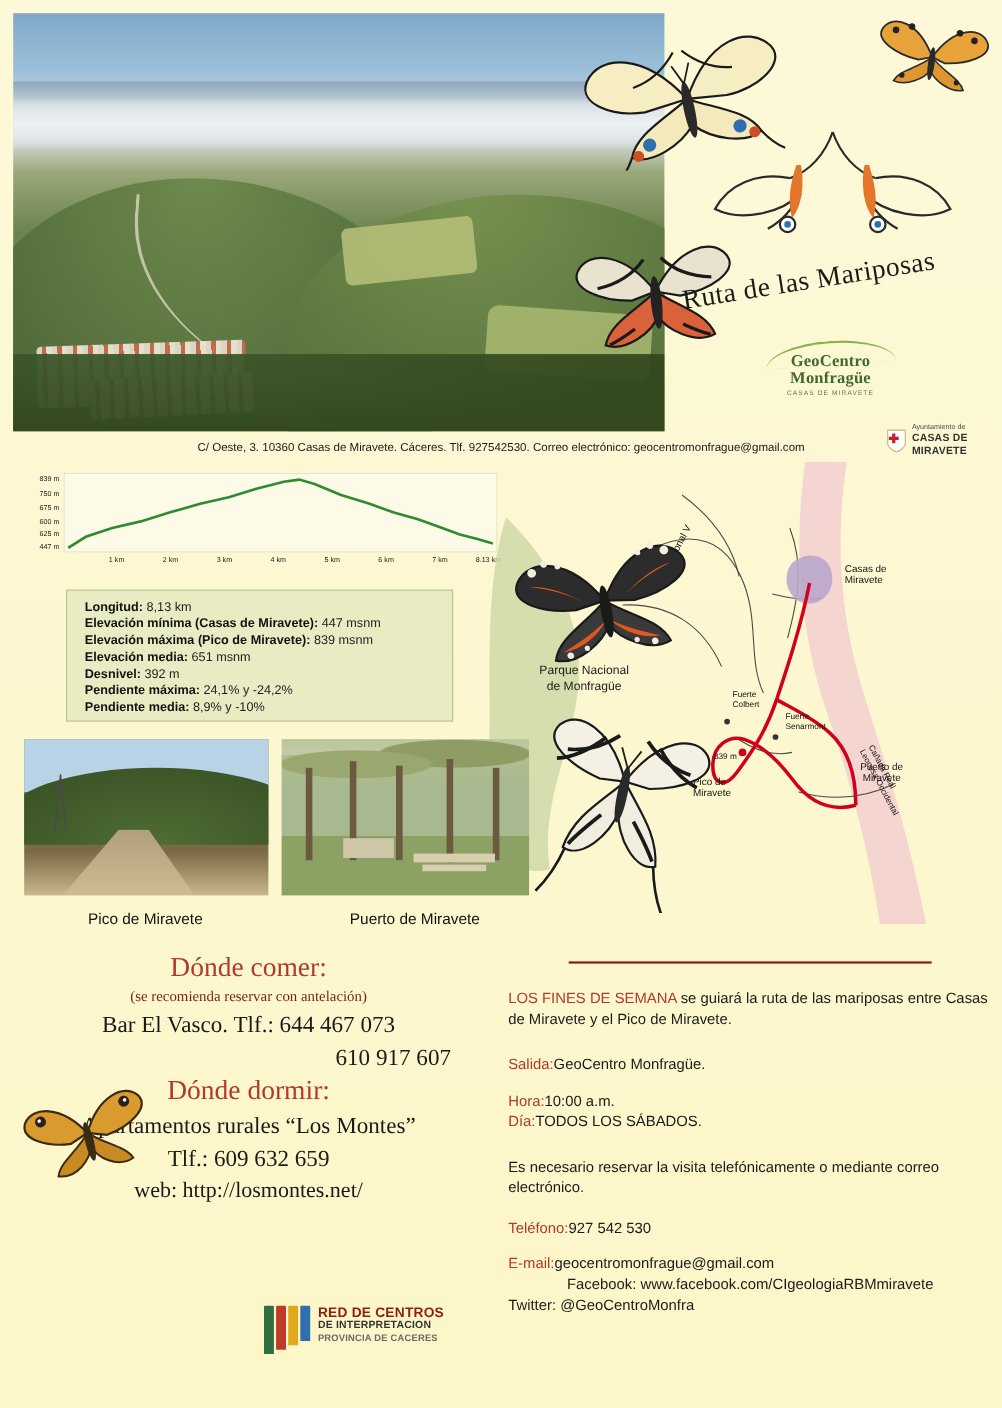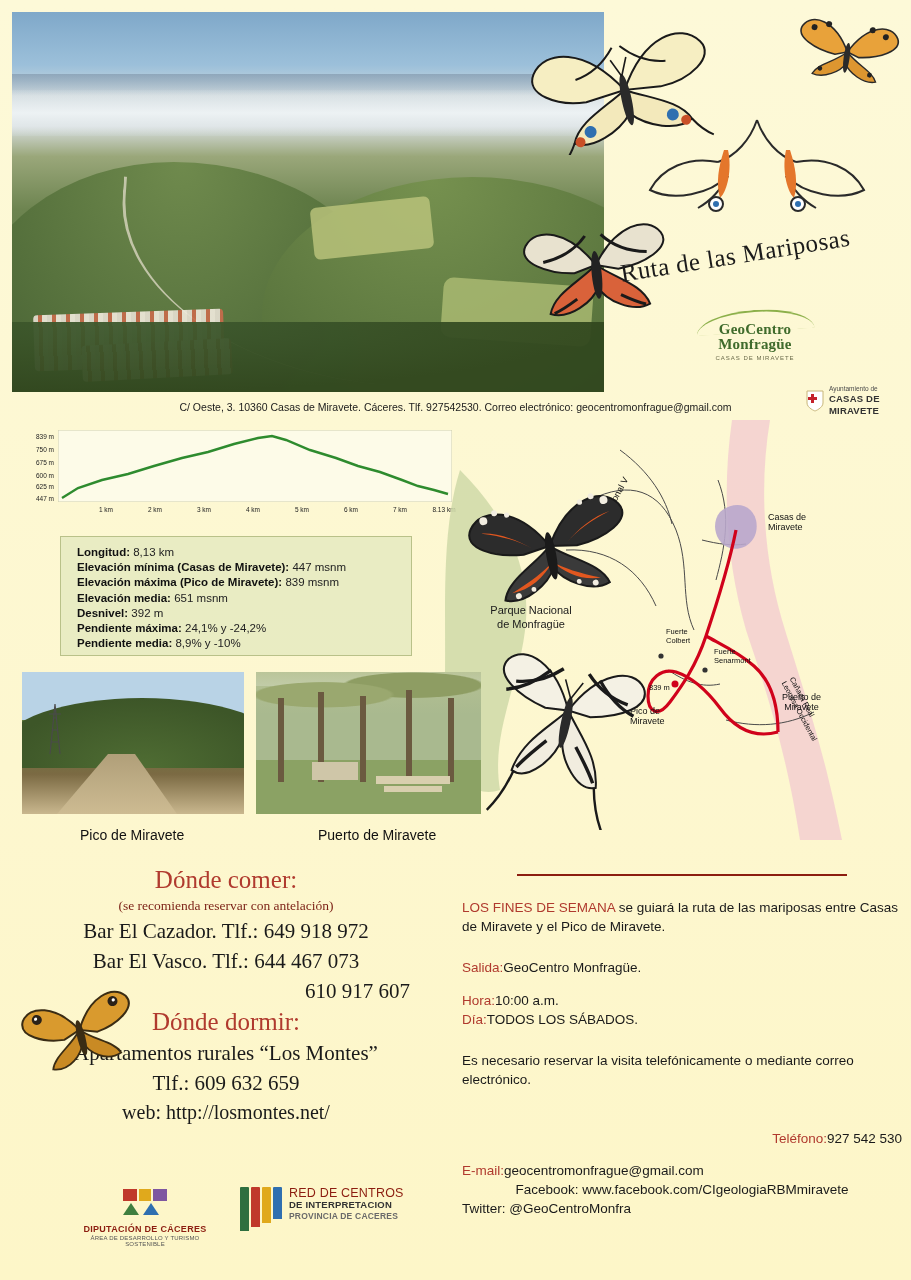--- a/index.html
+++ b/index.html
@@ -235,21 +235,21 @@
   .kv { font-size:13.5px; line-height:19px; color:#1a1a1a; }
 
   
   .footer-logos { position:absolute; left:60px; top:1185px; width:400px; height:70px; }
   .dip { position:absolute; left:10px; top:0; width:150px; text-align:center; }
   .dip .name { font-size:9px; font-weight:bold; color:#8c1d10; letter-spacing:.3px; margin-top:3px;}
   .dip .sub { font-size:6px; color:#555; letter-spacing:.2px; margin-top:1px;}
   .red { position:absolute; left:180px; top:2px; display:flex; gap:7px; align-items:flex-start;}
   .red .bars { display:flex; gap:2px; }
   .red .bars i { display:block; width:9px; border-radius:1px 1px 0 0;}
-  .red .t1 { font-size:12.5px; font-weight:normal; color:#8c1d10; letter-spacing:.2px; line-height:1.05;}
+  .red .t1 { font-size:12.5px; font-weight:bold; color:#8c1d10; letter-spacing:.2px; line-height:1.05;}
   .red .t2 { font-size:9.5px; font-weight:bold; color:#333; line-height:1.15; letter-spacing:.2px;}
   .red .t3 { font-size:8.5px; font-weight:bold; color:#6a6a6a; letter-spacing:.2px;}
 </style>
 </head>
 <body>
 
 <div class="page">
 
   <div class="hero-photo">
     <div class="ridge"></div>
@@ -531,21 +531,20 @@
     <div class="trunk" style="left:192px; top:26px; height:84px;"></div>
     <div class="table" style="left:120px; top:104px; width:74px; height:8px;"></div>
     <div class="table" style="left:128px; top:114px; width:58px; height:6px;"></div>
     <div class="table" style="left:56px; top:90px; width:46px; height:18px; background:#cfc6a8;"></div>
   </div>
   <span class="caption" style="left:318px; top:827px;">Puerto de Miravete</span>
 
   <div class="left-bottom">
     <p class="h-red">Dónde comer:</p>
     <p class="sub-red">(se recomienda reservar con antelación)</p>
-    <p class="line-dark">Bar El Cazador. Tlf.: 649 918 972</p>
     <p class="line-dark">Bar El Vasco. Tlf.: 644 467 073</p>
     <p class="line-dark" style="text-align:right; padding-right:42px;">610 917 607</p>
     <p class="h-red" style="margin-top:4px;">Dónde dormir:</p>
     <p class="line-dark">Apartamentos rurales “Los Montes”</p>
     <p class="line-dark">Tlf.: 609 632 659</p>
     <p class="line-dark sm">web: http://losmontes.net/</p>
   </div>
 
   <svg class="bf" style="left:14px; top:982px;" width="130" height="92" viewBox="0 0 130 92">
     <g transform="rotate(-14 65 46)">
@@ -573,48 +572,37 @@
     </p>
     <p class="kv" style="margin:0;">
       <span class="r">Hora:</span><span>10:00 a.m.</span>
     </p>
     <p class="kv" style="margin:0;">
       <span class="r">Día:</span><span>TODOS LOS SÁBADOS.</span>
     </p>
 
     <p class="p-body" style="margin-top:22px;">Es necesario reservar la visita telefónicamente o mediante correo electrónico.</p>
 
-    <p class="kv" style="margin-top:40px;text-align:right;">
+    <p class="kv" style="margin-top:18px;">
       <span class="r">Teléfono:</span><span>927 542 530</span>
     </p>
     <p class="kv" style="margin:0;">
       <span class="r">E-mail:</span><span>geocentromonfrague@gmail.com</span>
     </p>
     <p class="kv" style="margin:0;text-align:center;">
       <span>Facebook:</span>
       <span>www.facebook.com/CIgeologiaRBMmiravete</span>
     </p>
     <p class="kv" style="margin:0;">
       <span>Twitter:</span>
       <span>@GeoCentroMonfra</span>
     </p>
   </div>
 
   <div class="footer-logos">
-    <div class="dip">
-      <svg width="56" height="32" viewBox="0 0 56 32">
-        <path d="M6 4 h14 v12 h-14 z" fill="#c0392b"></path>
-        <path d="M22 4 h12 v12 h-12 z" fill="#e0a91c"></path>
-        <path d="M36 4 h14 v12 h-14 z" fill="#7e57a0"></path>
-        <path d="M14 18 l8 12 h-16 z" fill="#3f7f3f"></path>
-        <path d="M34 18 l8 12 h-16 z" fill="#2f6fb0"></path>
-      </svg>
-      <div class="name">DIPUTACIÓN DE CÁCERES</div>
-      <div class="sub">ÁREA DE DESARROLLO Y TURISMO SOSTENIBLE</div>
-    </div>
 
     <div class="red">
       <div class="bars">
         <i style="height:44px; background:#2f6f3f;"></i>
         <i style="height:40px; background:#c0392b;"></i>
         <i style="height:36px; background:#e0a91c;"></i>
         <i style="height:32px; background:#2f6fb0;"></i>
       </div>
       <div>
         <div class="t1">RED DE CENTROS</div>

